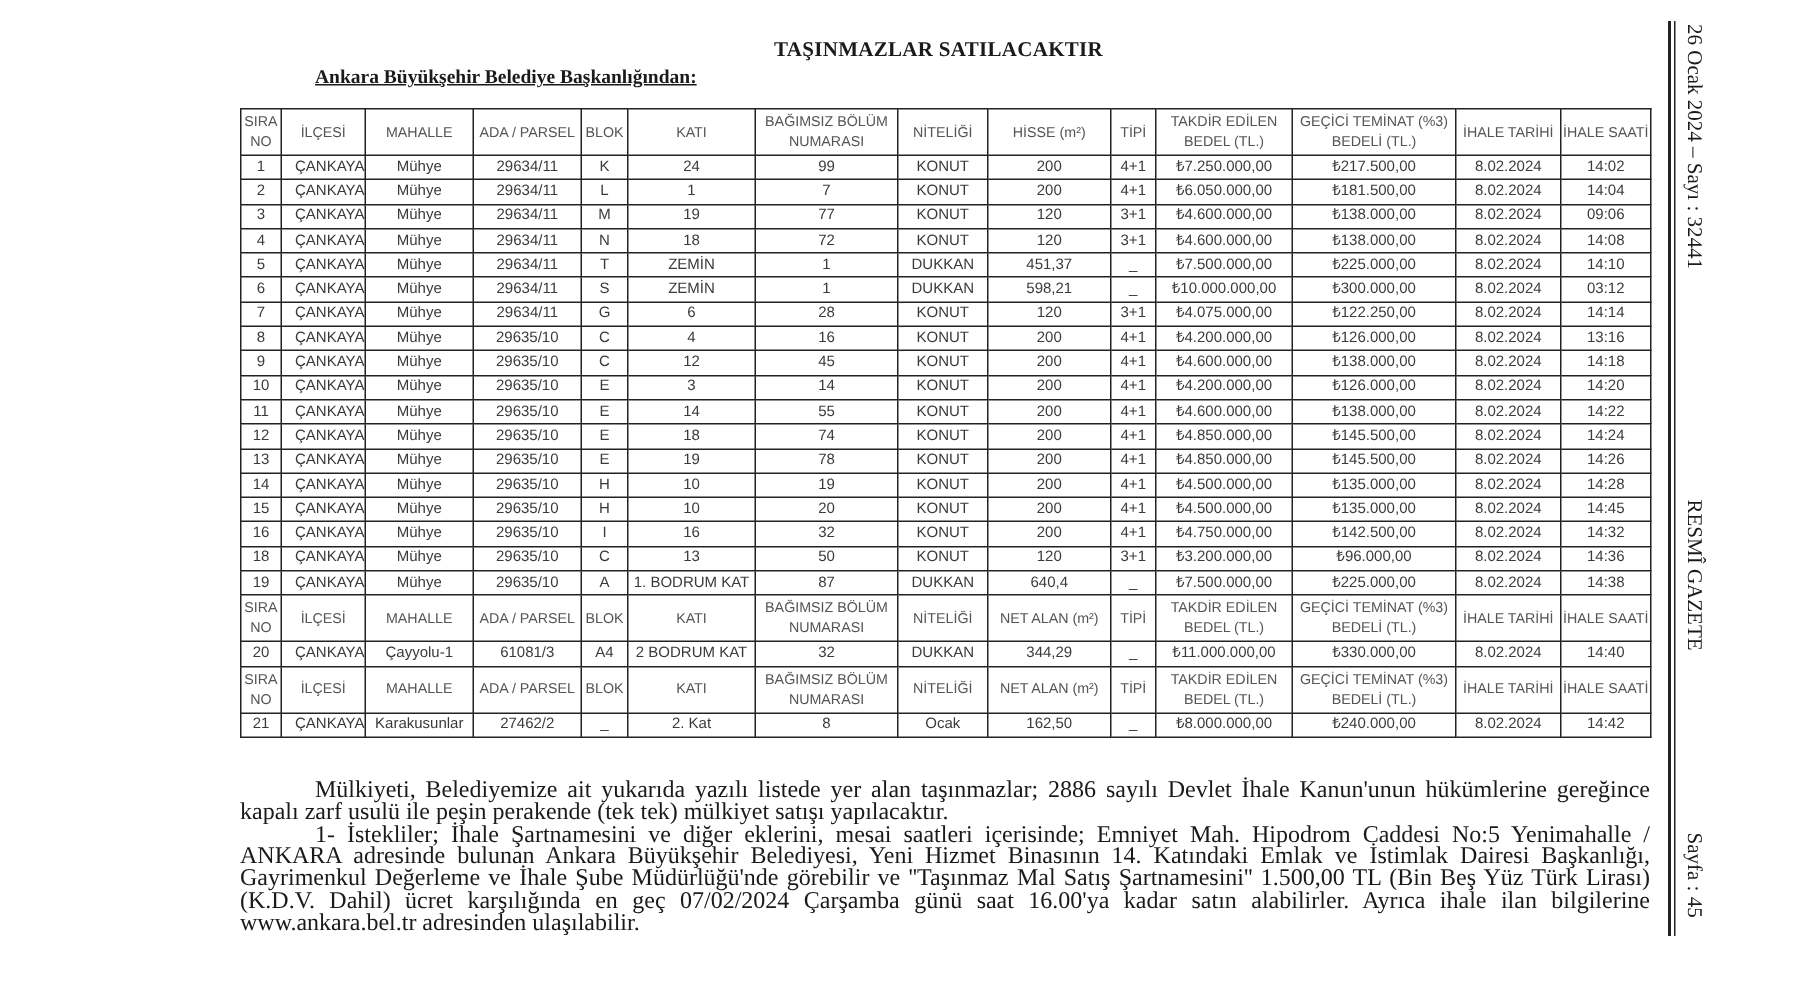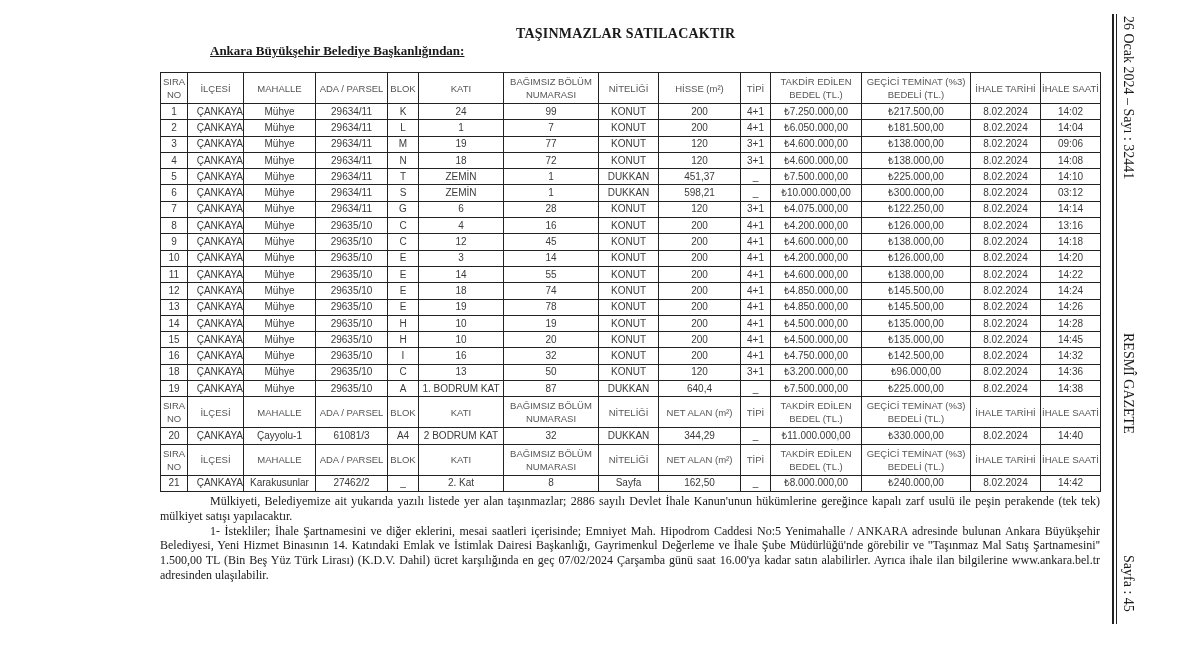--- a/index.html
+++ b/index.html
@@ -3,21 +3,21 @@
 <meta charset="utf-8">
 <style>
   html, body { margin:0; padding:0; background:#ffffff; }
   body { width:1200px; height:672px; position:relative; overflow:hidden; color:#1a1a1a; }
   .title { position:absolute; left:516px; top:26px; font-family:"Liberation Serif", serif; font-weight:bold; font-size:14px; letter-spacing:0.2px; }
   .subtitle { position:absolute; left:210px; top:43px; font-family:"Liberation Serif", serif; font-weight:bold; font-size:13px; text-decoration:underline; }
   table.grid { position:absolute; left:160px; top:72px; width:940px; border-collapse:collapse; table-layout:fixed; font-family:"Liberation Sans", sans-serif; font-size:10px; color:#3a3a3a; }
   table.grid td { border:1.2px solid #222; text-align:center; vertical-align:middle; padding:0; white-space:nowrap; overflow:hidden; height:15.3px; line-height:14px; }
   table.grid tr.hdr td { height:30px; line-height:13px; font-size:9.5px; color:#555; white-space:normal; }
   table.grid td.left { text-align:right; padding-left:4px; }
-  .body-text { position:absolute; left:160px; top:494px; width:940px; font-family:"Liberation Serif", serif; font-size:12px; line-height:14.8px; text-align:justify; color:#1a1a1a; }
+  .body-text { position:absolute; left:160px; top:520px; width:940px; font-family:"Liberation Serif", serif; font-size:16px; line-height:14.8px; text-align:justify; color:#1a1a1a; }
   .body-text p { margin:0; }
   .body-text p.indent { text-indent:50px; }
   .sidebar-line { position:absolute; left:1112px; top:14px; width:5px; height:610px; border-left:2px solid #222; border-right:1px solid #222; box-sizing:border-box; }
   .vtext { position:absolute; font-family:"Liberation Serif", serif; font-size:14px; color:#1a1a1a; writing-mode:vertical-rl; white-space:nowrap; }
 </style>
 </head>
 <body>
 
 <div class="title">TAŞINMAZLAR SATILACAKTIR</div>
 <div class="subtitle">Ankara Büyükşehir Belediye Başkanlığından:</div>
@@ -393,21 +393,21 @@
         <td>İHALE SAATİ</td>
       </tr>
       <tr>
         <td>21</td>
         <td class="left">ÇANKAYA</td>
         <td>Karakusunlar</td>
         <td>27462/2</td>
         <td>_</td>
         <td>2. Kat</td>
         <td>8</td>
-        <td>Sayfa</td>
+        <td>Ocak</td>
         <td>162,50</td>
         <td>_</td>
         <td>₺8.000.000,00</td>
         <td>₺240.000,00</td>
         <td>8.02.2024</td>
         <td>14:42</td>
       </tr>
     </tbody>
 </table>
 

